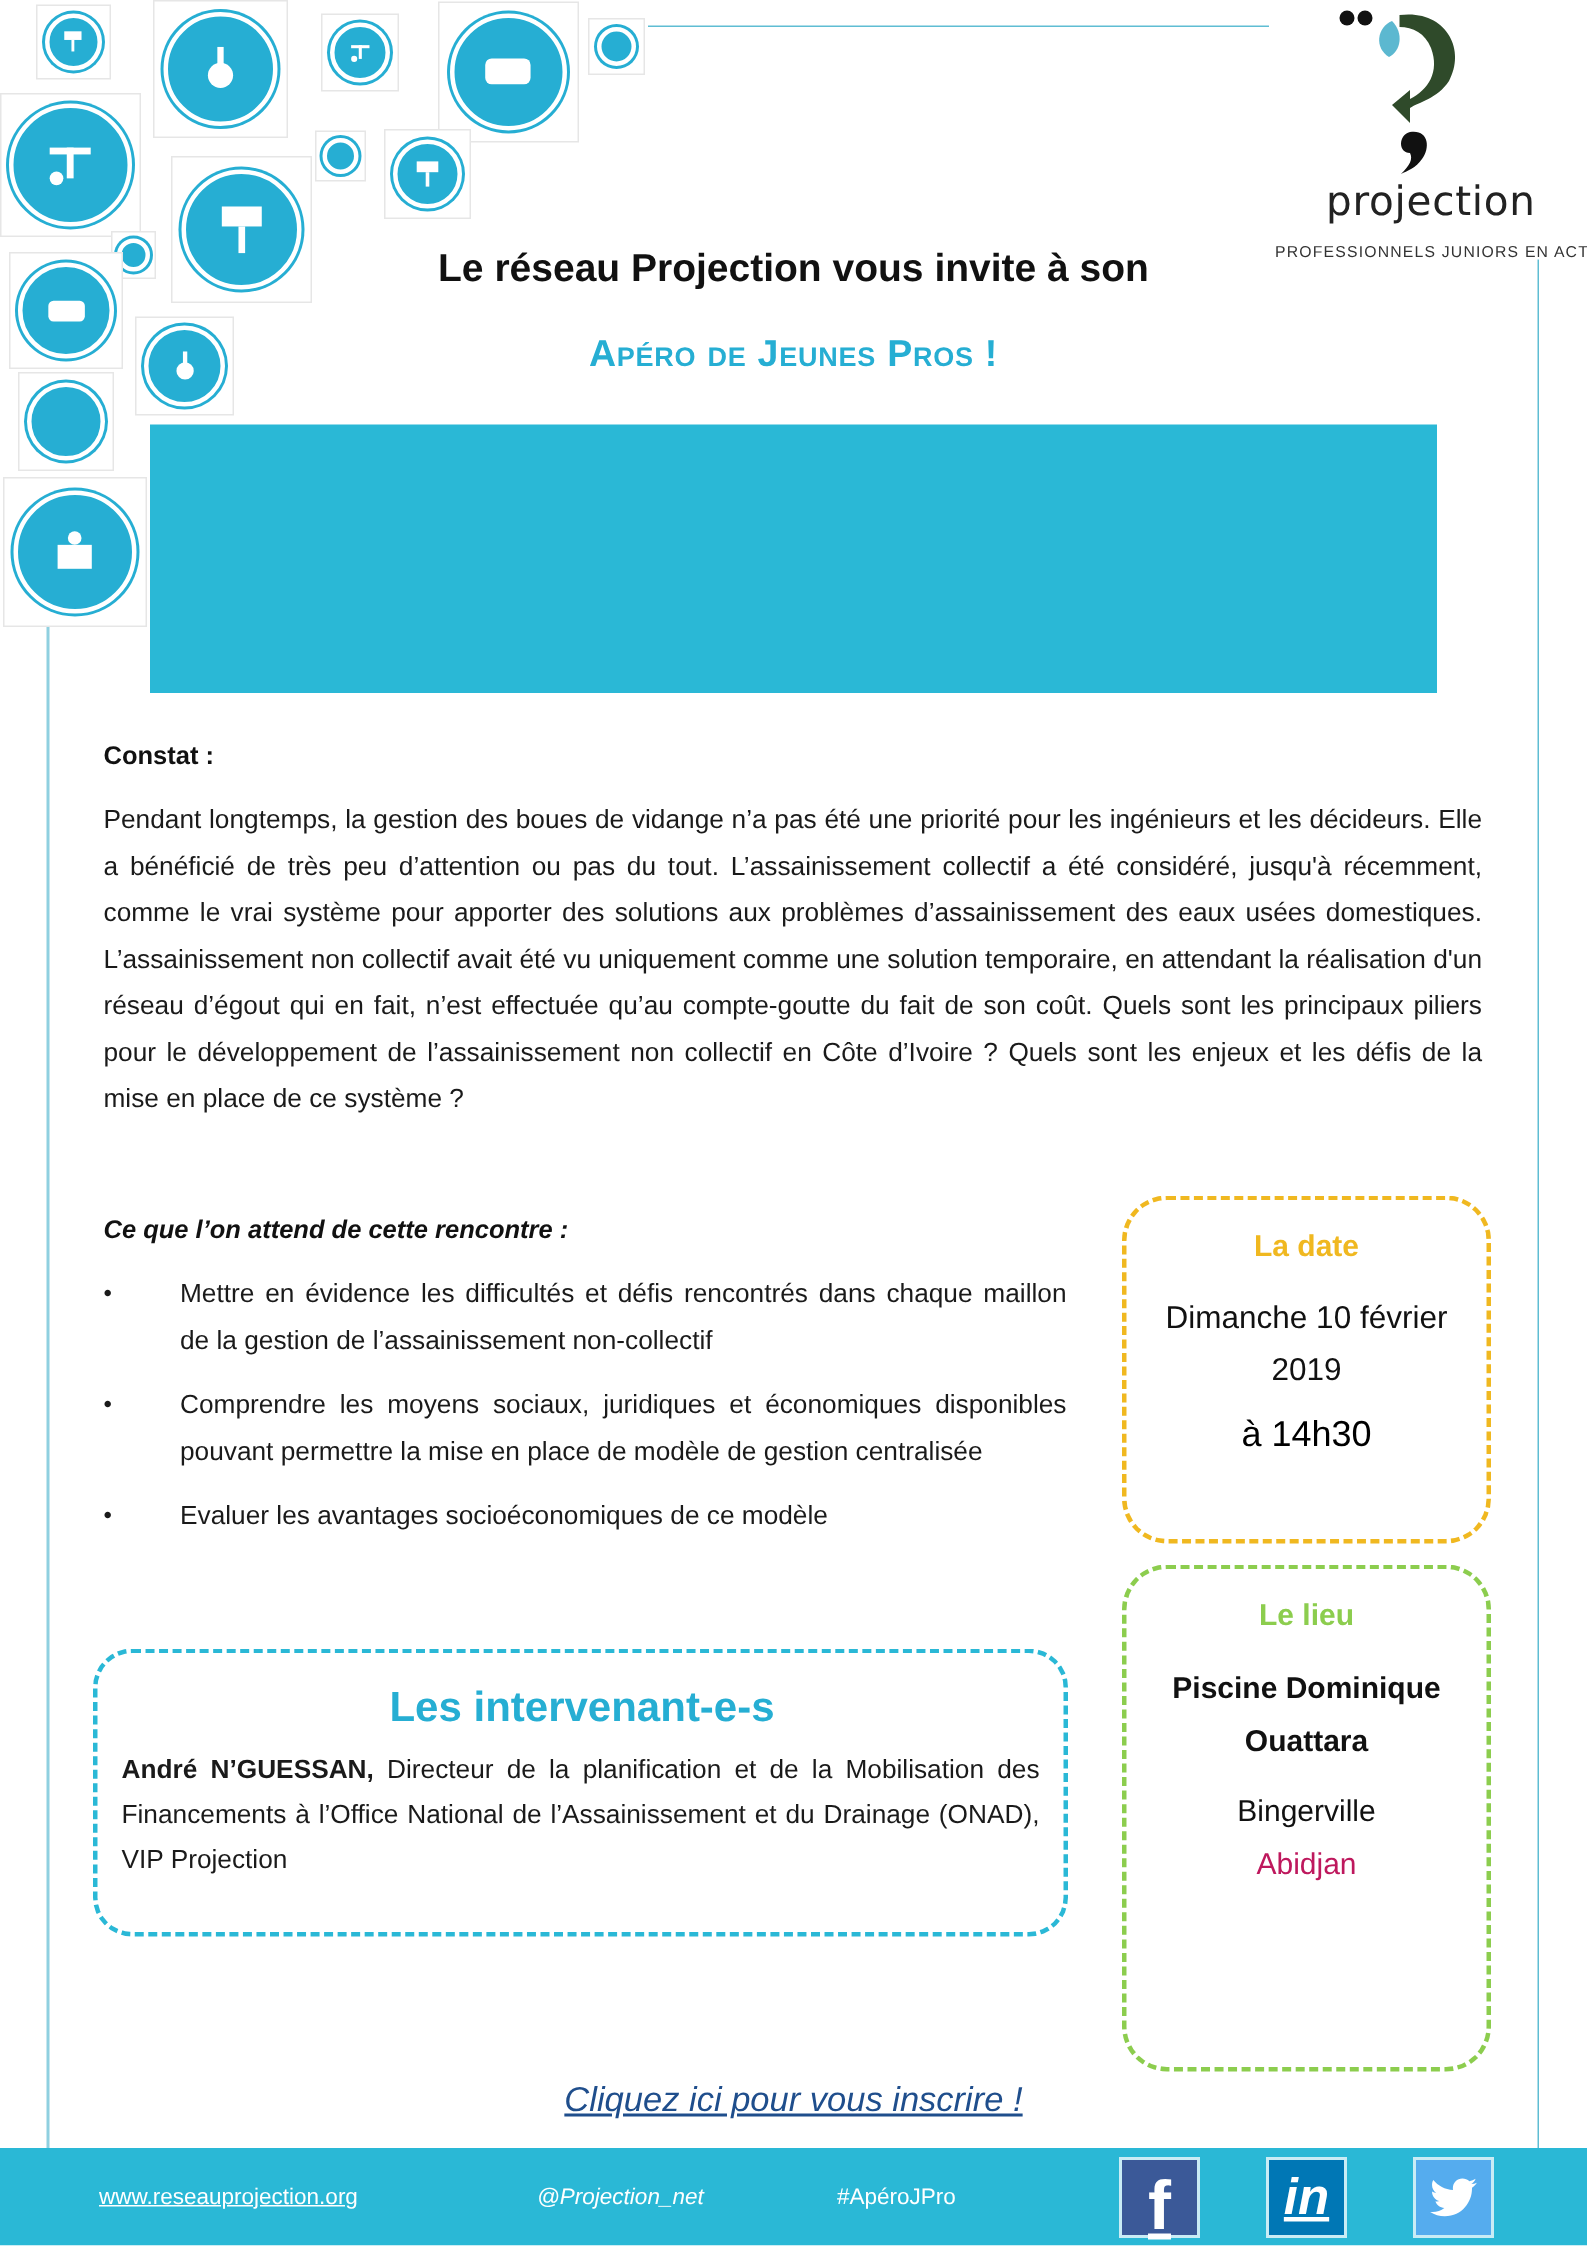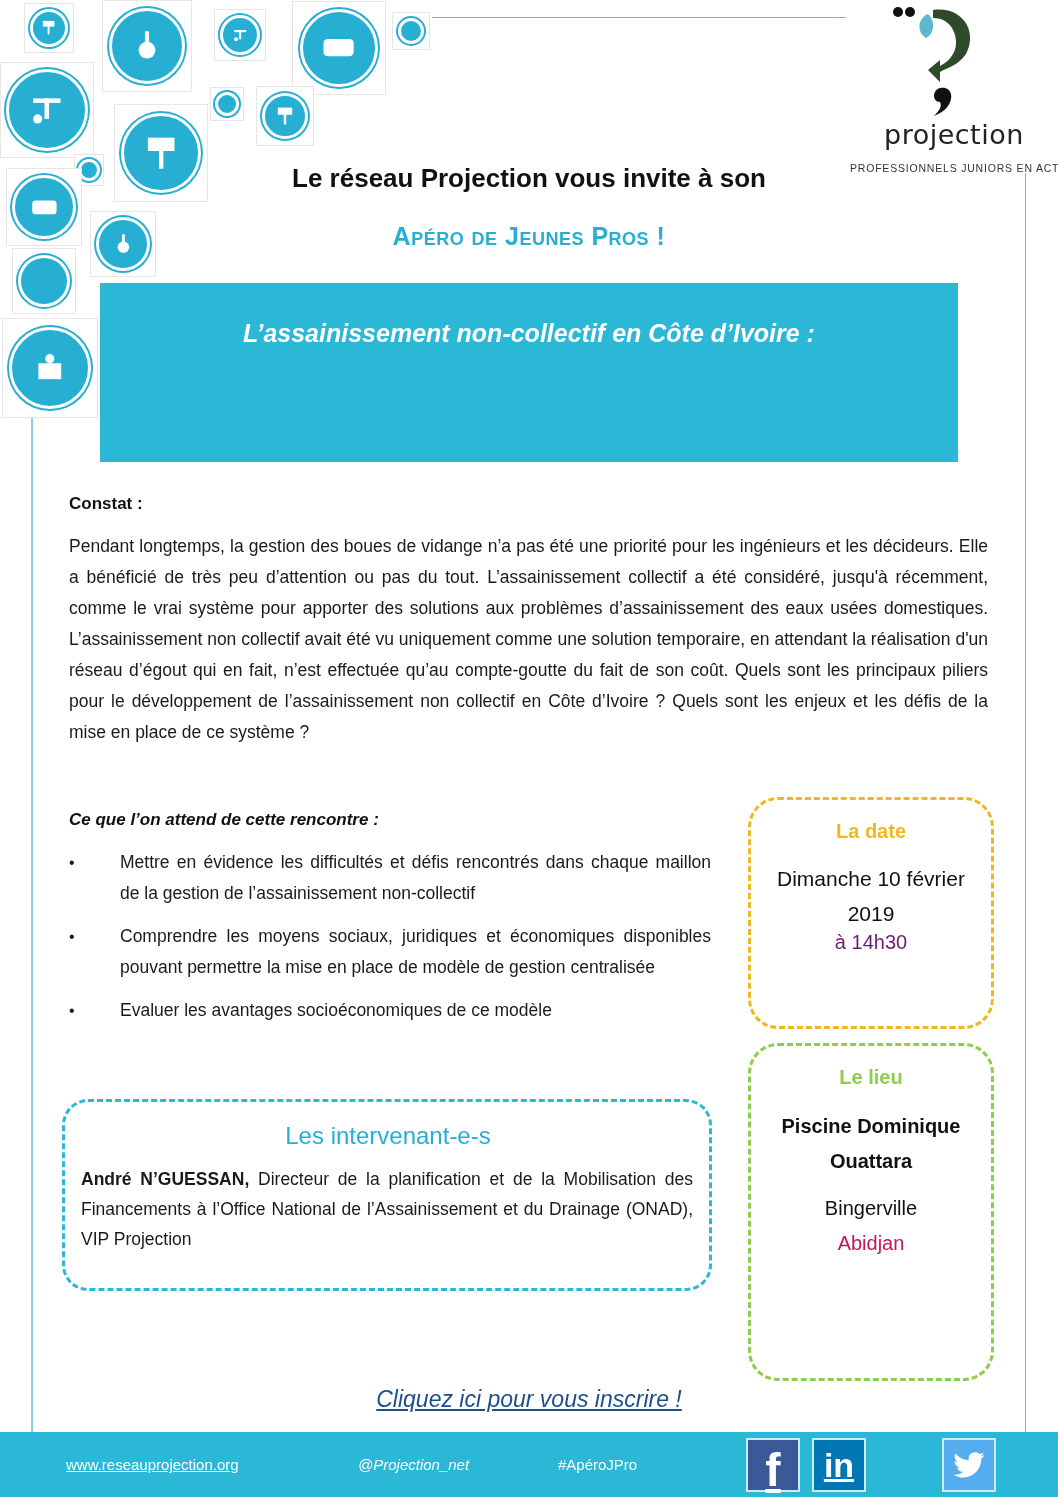--- a/index.html
+++ b/index.html
@@ -37,46 +37,46 @@
 
   .constat-h { left: 69px; top: 494px; font-size: 17px; font-weight: bold; }
   .constat-p { left: 69px; top: 531px; width: 919px; font-size: 17.5px; line-height: 31px; text-align: justify; color: #1a1a1a; }
 
   .expect-h { left: 69px; top: 810px; font-size: 17px; font-weight: bold; font-style: italic; }
   .expect-list { left: 69px; top: 847px; width: 642px; list-style: none; }
   .expect-list li { position: relative; padding-left: 51px; font-size: 17.5px; line-height: 31px; text-align: justify; margin-bottom: 12px; color: #1a1a1a; }
   .expect-list li::before { content: "•"; position: absolute; left: 0; top: 0; font-size: 16px; }
 
   .speakers { left: 62px; top: 1099px; width: 650px; height: 192px; border: 3px dashed #2ab8d6; border-radius: 26px; }
-  .speakers-h { position: absolute; left: 2px; right: 0; top: 20px; text-align: center; color: #26aed3; font-size: 24px; font-weight: normal; }
+  .speakers-h { position: absolute; left: 2px; right: 0; top: 20px; text-align: center; color: #26aed3; font-size: 28px; font-weight: bold; }
   .speakers-p { position: absolute; left: 16px; right: 16px; top: 62px; font-size: 17.5px; line-height: 30px; text-align: justify; color: #1a1a1a; }
   .speakers-p b { font-weight: bold; }
 
   .date-box { left: 748px; top: 797px; width: 246px; height: 232px; border: 3px dashed #f0b820; border-radius: 30px; text-align: center; }
   .date-h { margin-top: 20px; color: #f0b820; font-size: 20px; font-weight: bold; }
   .date-main { margin-top: 18px; font-size: 21px; font-weight: normal; line-height: 35px; color: #111; }
-  .date-time { font-size: 20px; color: #701a75; }
+  .date-time { margin-top: 12px; font-size: 24px; color: #000000; }
 
   .place-box { left: 748px; top: 1043px; width: 246px; height: 338px; border: 3px dashed #8ccd4e; border-radius: 30px; text-align: center; }
   .place-h { margin-top: 20px; color: #8ccd4e; font-size: 20px; font-weight: bold; }
   .place-name { margin-top: 20px; font-size: 20px; font-weight: bold; line-height: 35px; color: #111; }
   .place-city { margin-top: 18px; font-size: 20px; color: #111; }
   .place-region { margin-top: 12px; font-size: 20px; color: #be185d; }
 
   .register { left: 0; width: 1058px; top: 1386px; text-align: center; font-size: 23px; font-weight: normal; font-style: italic; }
   .register a { color: #1f4e8c; text-decoration: underline; }
 
   .footer { left: 0; top: 1432px; width: 1058px; height: 65px; background: #2ab8d6; }
   .footer-text { position: absolute; top: 24px; color: #fff; font-size: 15px; }
   .footer-link { left: 66px; text-decoration: underline; }
   .footer-handle { left: 358px; font-style: italic; }
   .footer-tag { left: 558px; }
   .social { position: absolute; top: 6px; width: 54px; height: 54px; border: 2px solid #c9ecf5; display: flex; align-items: center; justify-content: center; color: #fff; font-weight: bold; }
   .fb { left: 746px; background: #3b5998; font-size: 46px; font-family: "Liberation Sans", sans-serif; padding-top: 10px; }
-  .li { left: 812px; background: #0077b5; font-size: 34px; }
+  .li { left: 844px; background: #0077b5; font-size: 34px; font-style: italic; }
   .tw { left: 942px; background: #55acee; }
 </style>
 </head>
 <body>
 
 <div class="abs line-v-left"></div>
 <div class="abs line-v-right"></div>
 <div class="abs line-h-top"></div>
 
 <div>
@@ -183,21 +183,20 @@
     <path d="M52 86 C 64 84, 66 96, 60 104 C 56 110, 50 112, 46 114 C 52 108, 54 104, 52 100 C 44 100, 44 88, 52 86 Z" fill="#111"></path>
   </svg>
   <div class="logo-word">projection</div>
   <div class="logo-tag">PROFESSIONNELS JUNIORS EN ACTION</div>
 </div>
 
 <div class="abs invite">Le réseau Projection vous invite à son</div>
 <div class="abs apero">Apéro de Jeunes Pros !</div>
 
 <div class="abs title-box">
-  <div class="title-main">L’assainissement non-collectif en Côte d’Ivoire :</div>
 </div>
 
 <div class="abs constat-h">Constat :</div>
 <p class="abs constat-p">Pendant longtemps, la gestion des boues de vidange n’a pas été une priorité pour les ingénieurs et les décideurs. Elle a bénéficié de très peu d’attention ou pas du tout. L’assainissement collectif a été considéré, jusqu'à récemment, comme le vrai système pour apporter des solutions aux problèmes d’assainissement des eaux usées domestiques. L’assainissement non collectif avait été vu uniquement comme une solution temporaire, en attendant la réalisation d'un réseau d’égout qui en fait, n’est effectuée qu’au compte-goutte du fait de son coût. Quels sont les principaux piliers pour le développement de l’assainissement non collectif en Côte d’Ivoire ? Quels sont les enjeux et les défis de la mise en place de ce système ?</p>
 
 <div class="abs expect-h">Ce que l’on attend de cette rencontre :</div>
 <ul class="abs expect-list">
   <li>Mettre en évidence les difficultés et défis rencontrés dans chaque maillon de la gestion de l’assainissement non-collectif</li>
   <li>Comprendre les moyens sociaux, juridiques et économiques disponibles pouvant permettre la mise en place de modèle de gestion centralisée</li>
   <li>Evaluer les avantages socioéconomiques de ce modèle</li>

